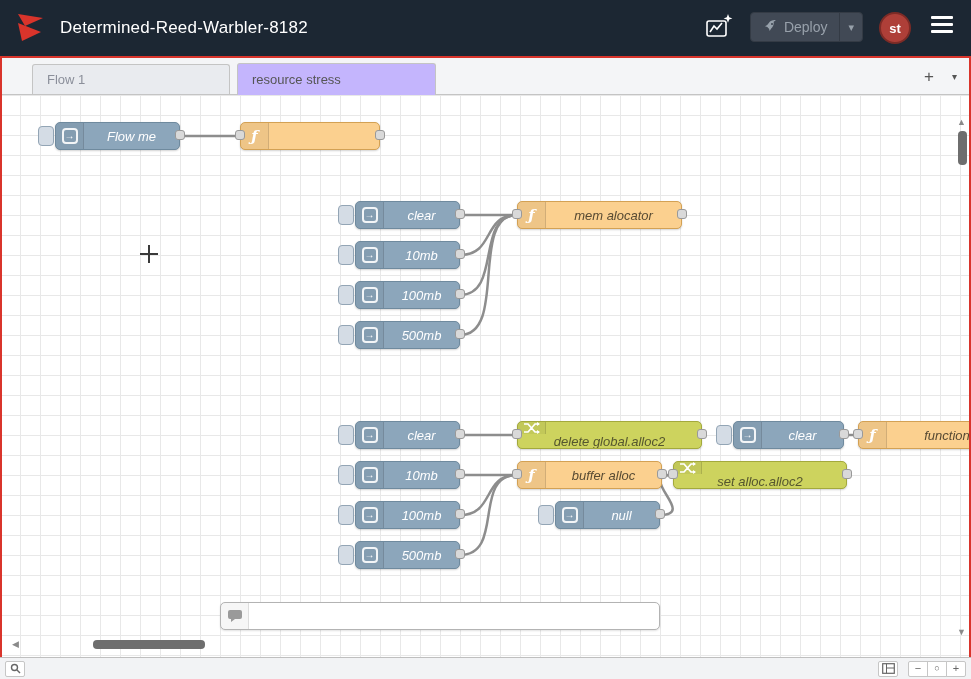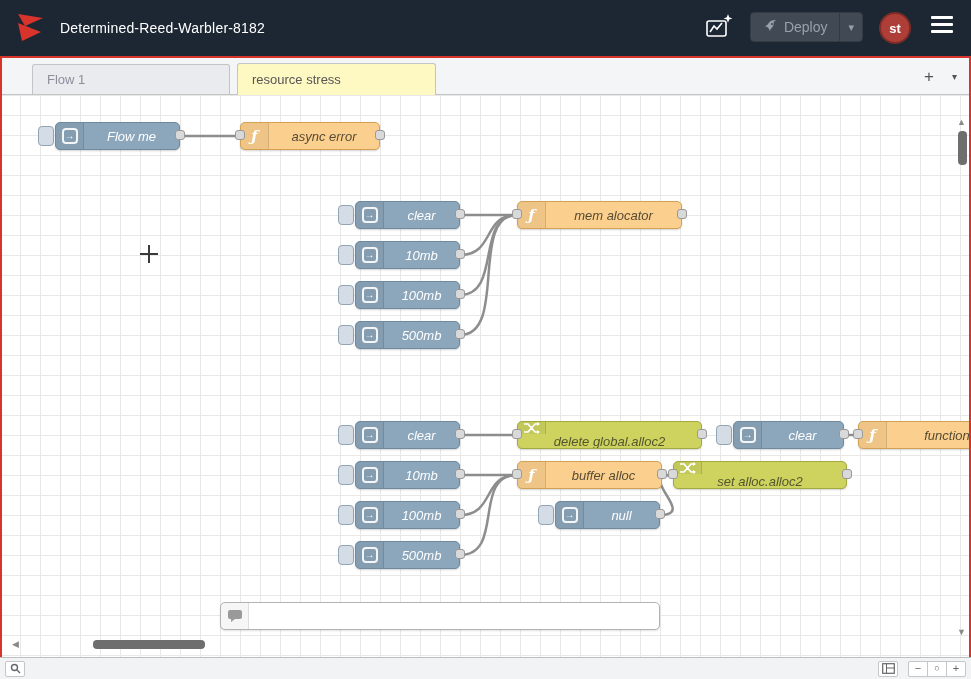--- a/index.html
+++ b/index.html
@@ -3,40 +3,40 @@
 <meta charset="utf-8">
 <style>
   * { margin:0; padding:0; box-sizing:border-box; }
   body { font-family:"Liberation Sans", sans-serif; background:#ddd; }
   .page { position:relative; width:971px; height:679px; overflow:hidden; background:#fff; }
 
   
   .header { position:absolute; top:0; left:0; right:0; height:56px; background:#1c2733;
             display:flex; align-items:center; padding:0 14px; z-index:6; }
   .logo { width:32px; height:32px; margin-right:14px; flex:none; }
-  .title { color:#fff; font-size:14px; letter-spacing:.2px; }
+  .title { color:#fff; font-size:17px; letter-spacing:.2px; }
   .header-right { margin-left:auto; display:flex; gap:16px; }
   .hicon { width:30px; height:30px; cursor:pointer; }
   .deploy { display:flex; align-items:stretch; height:30px; background:#414955; border:1px solid #343b45;
             border-radius:4px; color:#98a1ab; font-size:14px; overflow:hidden; cursor:default; }
   .deploy .seg1 { display:flex; align-items:center; gap:7px; padding:0 12px; }
   .dep-div { width:1px; background:#343b45; }
   .dep-caret { display:flex; align-items:center; padding:0 8px; font-size:11px; cursor:pointer; }
   .avatar { width:32px; height:32px; border-radius:50%; background:#ae3f38; border:2px solid #7d2b26;
             color:#fff; display:flex; align-items:center; justify-content:center; font-size:13px; font-weight:bold; cursor:pointer; }
   .burger { display:flex; flex-direction:column; gap:4px; cursor:pointer; padding:4px; }
   .burger i { display:block; width:22px; height:3px; background:#fff; border-radius:1px; }
 
   
   .tabbar { position:absolute; top:58px; left:0; right:0; height:37px; background:#f4f5f7;
             border-bottom:1px solid #c4c4c4; z-index:5; display:flex; align-items:flex-end; padding-left:32px; }
   .tab { height:30px; display:flex; align-items:center; padding:0 14px; font-size:13px;
          border:1px solid #c4c4c4; border-bottom:none; border-radius:3px 3px 0 0; cursor:pointer; white-space:nowrap; overflow:hidden; }
   .tab.inactive { background:#e9ebef; color:#8b8f9a; width:198px; margin-right:7px; }
-  .tab.active { background:#fef9c3; color:#555; width:199px; height:32px; margin-bottom:-1px; }
+  .tab.active { background:#c4b5fd; color:#555; width:199px; height:32px; margin-bottom:-1px; }
   .tab-actions { margin-left:auto; display:flex; align-items:center; gap:18px; padding:0 14px; height:100%; }
   .tab-add { font-size:17px; color:#555; cursor:pointer; line-height:1; }
   .tab-caret { font-size:10px; color:#555; cursor:pointer; }
 
   
   .canvas { position:absolute; left:0; top:95px; width:971px; height:562px; background:#fff;
             background-image:linear-gradient(to right,#e8e8e8 1px,transparent 1px),
                              linear-gradient(to bottom,#e8e8e8 1px,transparent 1px);
             background-size:20px 20px; z-index:1; }
   .wires { position:absolute; left:0; top:0; z-index:2; pointer-events:none; }
@@ -182,21 +182,20 @@
       <span class="nlabel">Flow me</span>
       <span class="port out"></span>
     </div>
   </div>
 
   <div class="fnode" style="left:240px;top:122px;width:140px">
     <div class="nbody func">
       <div class="nicon">
           <span class="f-glyph">ƒ</span>
         </div>
-      <span class="nlabel">async error</span>
       <span class="port in"></span>
       <span class="port out"></span>
     </div>
   </div>
 
   <div class="fnode" style="left:338px;top:201px;width:122px">
     <div class="inj-btn"></div>
     <div class="nbody inject">
       <div class="nicon">
           <span class="inj-ico">→</span>

